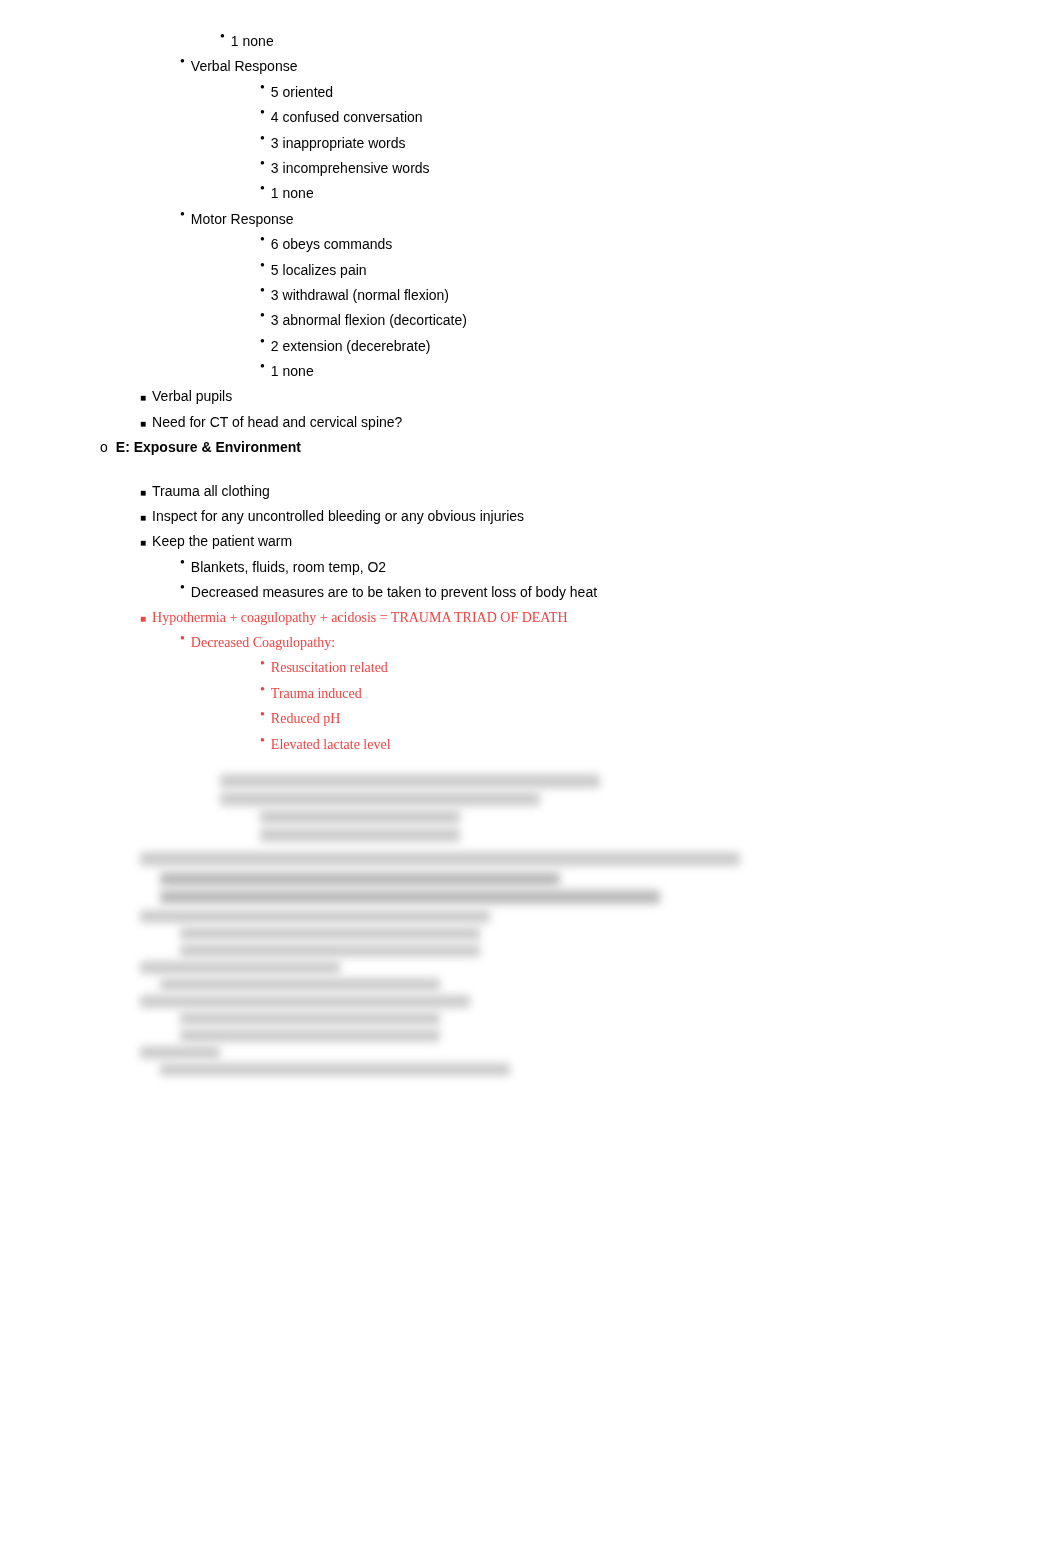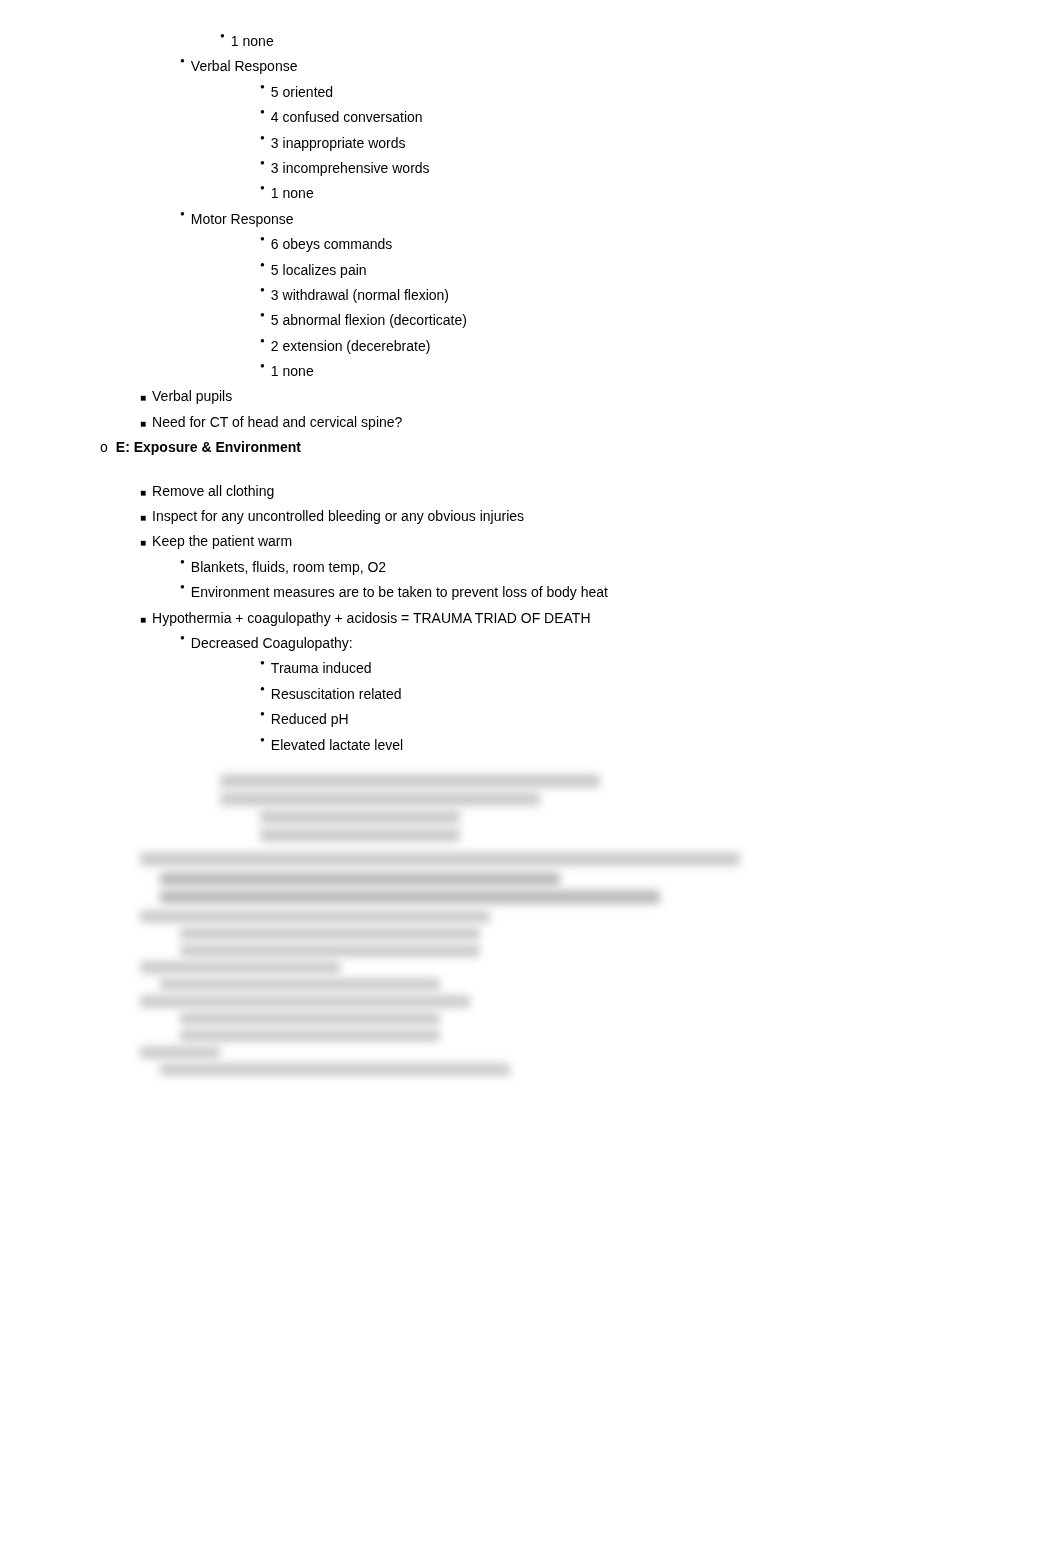--- a/index.html
+++ b/index.html
@@ -49,21 +49,21 @@
     .o-item::before {
       content: "o";
       margin-right: 8px;
       flex-shrink: 0;
     }
     .indent1 { padding-left: 40px; }
     .indent2 { padding-left: 80px; }
     .indent3 { padding-left: 120px; }
     .indent4 { padding-left: 160px; }
     .indent5 { padding-left: 200px; }
-    .red { color: #000000; }
+    .red { color: #ef4444; font-family: Liberation Serif, serif; }
     .bold { font-weight: bold; }
     .blurred {
       filter: blur(4px);
       color: #888;
       user-select: none;
     }
     .line {
       margin-bottom: 3px;
       line-height: 1.6;
     }
@@ -130,21 +130,21 @@
         <span>5 localizes pain</span>
       </div>
     </div>
     <div class="line">
       <div class="circle-bullet">
         <span>3 withdrawal (normal flexion)</span>
       </div>
     </div>
     <div class="line">
       <div class="circle-bullet">
-        <span>5 abnormal flexion (decorticate)</span>
+        <span>3 abnormal flexion (decorticate)</span>
       </div>
     </div>
     <div class="line">
       <div class="circle-bullet">
         <span>2 extension (decerebrate)</span>
       </div>
     </div>
     <div class="line">
       <div class="circle-bullet">
         <span>1 none</span>
@@ -165,21 +165,21 @@
   </div>
 
   <div class="line indent1">
     <div class="o-item">
       <span><span class="bold">E: Exposure &amp; Environment</span></span>
     </div>
   </div>
 
   <div class="line indent2">
     <div class="sq-bullet">
-      <span>Remove all clothing</span>
+      <span>Trauma all clothing</span>
     </div>
   </div>
 
   <div class="line indent2">
     <div class="sq-bullet">
       <span>Inspect for any uncontrolled bleeding or any obvious injuries</span>
     </div>
   </div>
 
   <div class="line indent2">
@@ -189,46 +189,46 @@
   </div>
 
   <div class="indent3">
     <div class="line">
       <div class="circle-bullet">
         <span>Blankets, fluids, room temp, O2</span>
       </div>
     </div>
     <div class="line">
       <div class="circle-bullet">
-        <span>Environment measures are to be taken to prevent loss of body heat</span>
+        <span>Decreased measures are to be taken to prevent loss of body heat</span>
       </div>
     </div>
   </div>
 
   <div class="line indent2">
     <div class="sq-bullet red">
       <span>Hypothermia + coagulopathy + acidosis = TRAUMA TRIAD OF DEATH</span>
     </div>
   </div>
 
   <div class="line indent3">
     <div class="circle-bullet red">
       <span class="red">Decreased Coagulopathy:</span>
     </div>
   </div>
 
   <div class="indent5">
     <div class="line">
       <div class="circle-bullet red">
+        <span class="red">Resuscitation related</span>
+      </div>
+    </div>
+    <div class="line">
+      <div class="circle-bullet red">
         <span class="red">Trauma induced</span>
-      </div>
-    </div>
-    <div class="line">
-      <div class="circle-bullet red">
-        <span class="red">Resuscitation related</span>
       </div>
     </div>
   </div>
 
 
   <div class="indent5">
     <div class="line">
       <div class="circle-bullet red">
         <span class="red">Reduced pH</span>
       </div>

